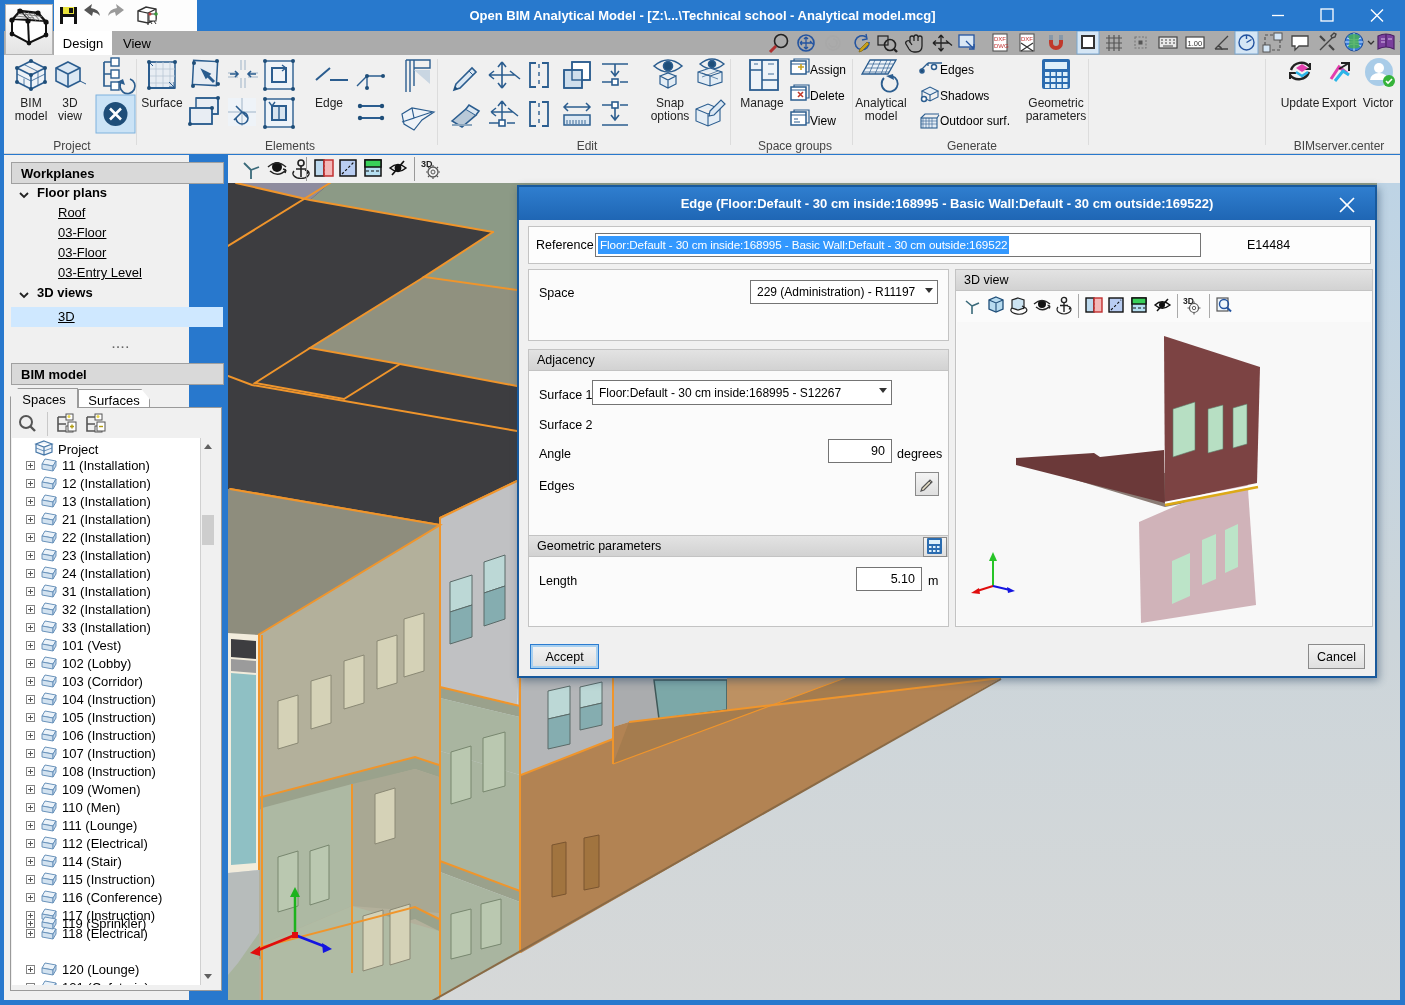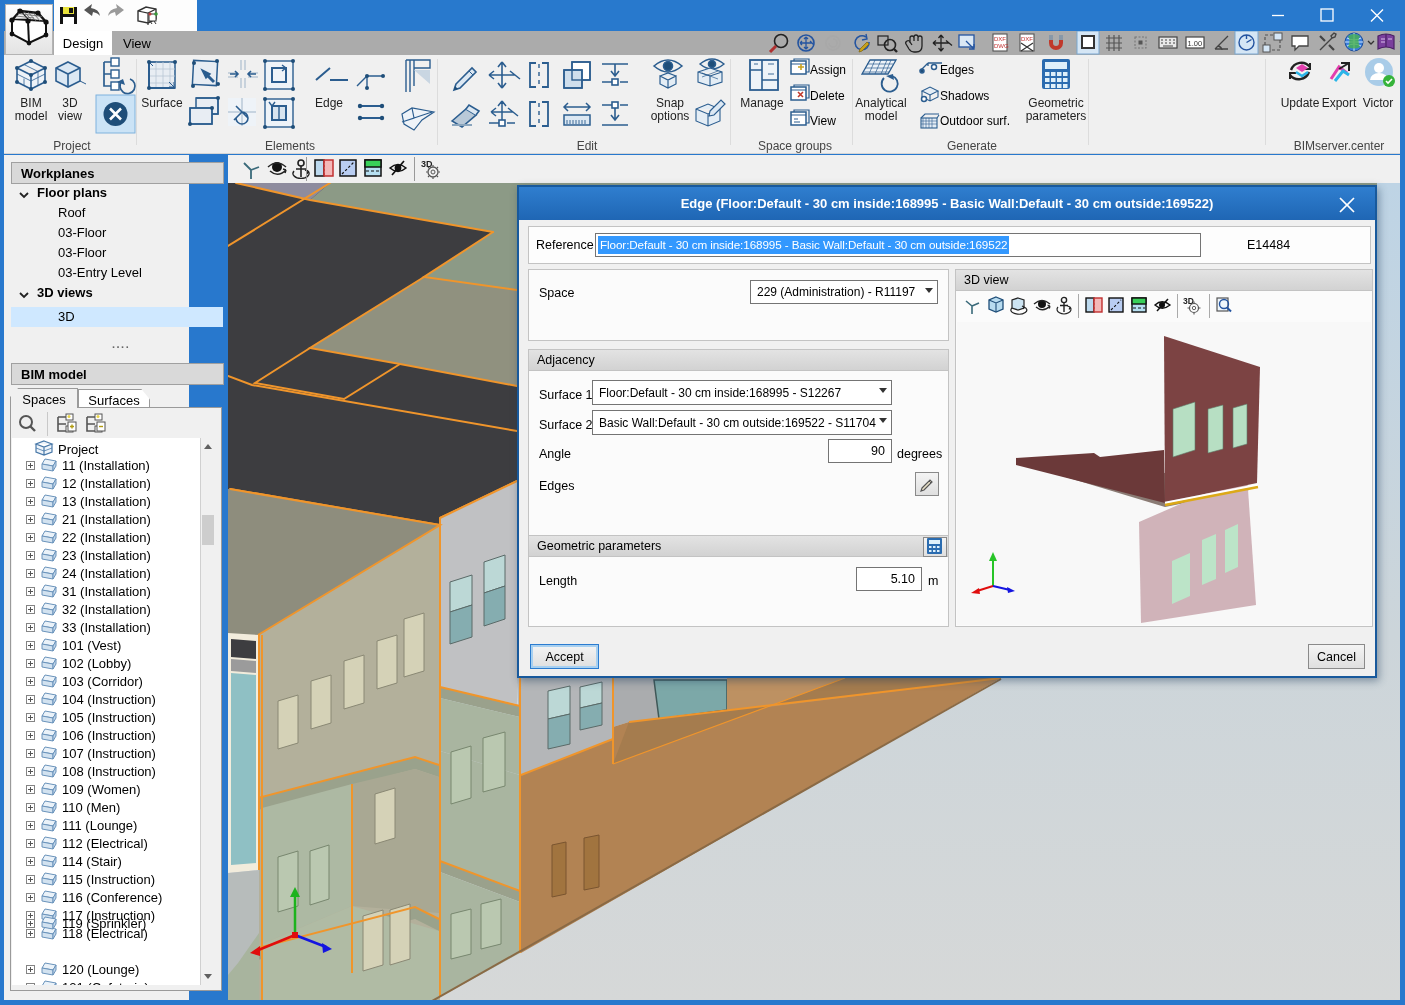--- a/index.html
+++ b/index.html
@@ -12,21 +12,21 @@
 #tabrow { position:absolute; left:4px; top:31px; width:1401px; height:24px; background:#ababab; }
 .tab { position:absolute; top:0; height:24px; padding-top:5px; text-align:center; font-size:13px; }
 #tab-design { left:50px; width:58px; background:#fff; }
 #tab-view { left:108px; width:50px; }
 #ribbon { position:absolute; left:4px; top:55px; width:1401px; height:99px; background:#f0f0f0; border-bottom:1px solid #d5d5d5; }
 .glabel { position:absolute; top:84px; width:120px; text-align:center; font-size:12px; color:#444; }
 .btxt { position:absolute; text-align:center; font-size:12px; line-height:13px; color:#222; }
 .stxt { position:absolute; font-size:12px; color:#000000; }
 #leftpanel { position:absolute; left:4px; top:155px; width:185px; height:845px; background:#f0f0f0; }
 .phead { position:absolute; left:7px; width:213px; height:22px; background:#d9d9d9; border:1px solid #a0a0a0; font-weight:bold; font-size:13px; padding:3px 0 0 9px; }
-.titem { position:absolute; left:54px; font-size:13px; }
+.titem { position:absolute; left:54px; font-size:13px;text-decoration:underline; }
 .tbold { position:absolute; left:33px; font-size:13px; font-weight:bold; }
 #vtoolbar { position:absolute; left:228px; top:155px; width:1174px; height:28px; background:#f0f0f0; }
 #scene { position:absolute; left:228px; top:183px; }
 #dialog { position:absolute; left:517px; top:185px; width:860px; height:493px; background:#f0f0f0; border:2px solid #18599c; box-shadow:2px 3px 8px rgba(30,60,90,.45); }
 #dtitle { position:absolute; left:0; top:0; width:856px; height:33px; background:linear-gradient(#2f7ecf,#1f66b4); color:#fff; font-weight:bold; font-size:13px; text-align:center; padding-top:9px; }
 .dbox { position:absolute; background:#fbfbfb; border:1px solid #c3c3c3; }
 .dhead { position:absolute; left:0; top:0; right:0; height:21px; background:linear-gradient(#e3e3e3,#d2d2d2); border-bottom:1px solid #c3c3c3; font-size:12.5px; padding:3px 0 0 8px; }
 .in { position:absolute; background:#fff; border:1px solid #747474; font-size:12.5px; }
 .lbl { position:absolute; font-size:12.5px; }
 .combo { position:absolute; background:#fff; border:1px solid #747474; font-size:12px; white-space:nowrap; overflow:hidden; }
@@ -63,20 +63,21 @@
           <circle cx="32" cy="8" r="2.6"></circle>
           <circle cx="40" cy="17" r="2.6"></circle>
           <circle cx="6" cy="15" r="2.6"></circle>
           <circle cx="22" cy="16" r="2.6"></circle>
           <circle cx="40" cy="30" r="2.4"></circle>
           <circle cx="6" cy="29" r="2.4"></circle>
           <circle cx="23" cy="38" r="2.4"></circle>
         </g>
   </svg>
  </div>
+ <div id="title">Open BIM Analytical Model - [Z:\...\Technical school - Analytical model.mcg]</div>
  <svg class="abs" style="left:54px;top:0" width="143" height="31" viewBox="0 0 143 31">
   <g transform="translate(6,7)">
         <rect x="0" y="0" width="17" height="17" fill="#111"></rect>
         <rect x="3" y="0" width="11" height="7" fill="#e8e23a"></rect>
         <rect x="9" y="1" width="4" height="5" fill="#111"></rect>
         <rect x="3" y="10" width="11" height="7" fill="#fff"></rect>
       </g>
   <path d="M30,16 q1,-7 9,-8 l-1,-4 8,6 -8,6 -1,-4 q-5,1 -7,4 z" fill="#555" transform="scale(-1,1) translate(-76,0)"></path>
   <path d="M54,16 q1,-7 9,-8 l-1,-4 8,6 -8,6 -1,-4 q-5,1 -7,4 z" fill="#9a9a9a"></path>
   <g transform="translate(82,5)">
@@ -846,21 +847,20 @@
  <div class="dbox" style="left:9px;top:82px;width:421px;height:72px;"></div>
  <div class="lbl" style="left:20px;top:99px;">Space</div>
  <div class="combo" style="left:231px;top:93px;width:188px;height:24px;padding:4px 0 0 6px;">229 (Administration) - R11197<div class="carr"></div></div>
 
  <div class="dbox" style="left:9px;top:162px;width:421px;height:196px;">
       <div class="dhead">Adjacency</div>
     </div>
  <div class="lbl" style="left:20px;top:201px;">Surface 1</div>
  <div class="combo" style="left:73px;top:193px;width:300px;height:25px;padding:5px 0 0 6px;">Floor:Default - 30 cm inside:168995 - S12267<div class="carr"></div></div>
  <div class="lbl" style="left:20px;top:231px;">Surface 2</div>
- <div class="combo" style="left:73px;top:223px;width:300px;height:25px;padding:5px 0 0 6px;">Basic Wall:Default - 30 cm outside:169522 - S11704<div class="carr"></div></div>
  <div class="lbl" style="left:20px;top:260px;">Angle</div>
  <div class="in" style="left:309px;top:252px;width:64px;height:24px;text-align:right;padding:4px 6px 0 0;">90</div>
  <div class="lbl" style="left:378px;top:260px;">degrees</div>
  <div class="lbl" style="left:20px;top:292px;">Edges</div>
  <div class="btn" style="left:396px;top:285px;width:24px;height:24px;"><svg width="22" height="22" viewBox="0 0 22 22">
         <path d="M6,15 L14,7 l2,2 L8,17 l-3,1 z" fill="#e8e0c8" stroke="#555" stroke-width="1.2"></path>
         <path d="M13,8 l2,2" stroke="#555"></path>
       </svg></div>
 
  <div class="dbox" style="left:9px;top:348px;width:421px;height:92px;">

